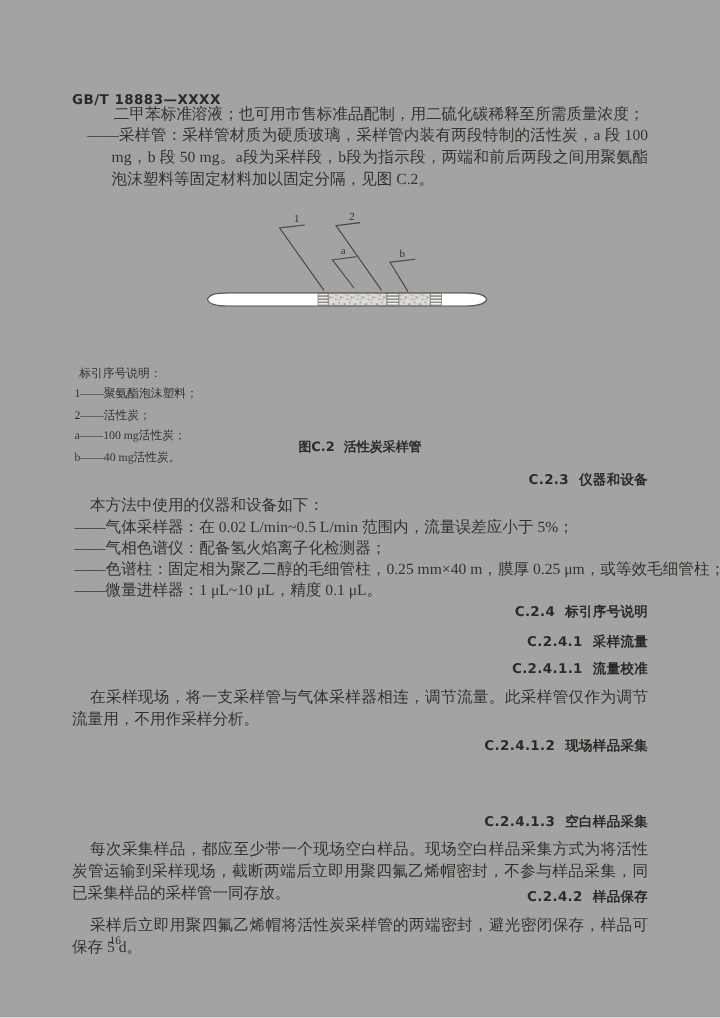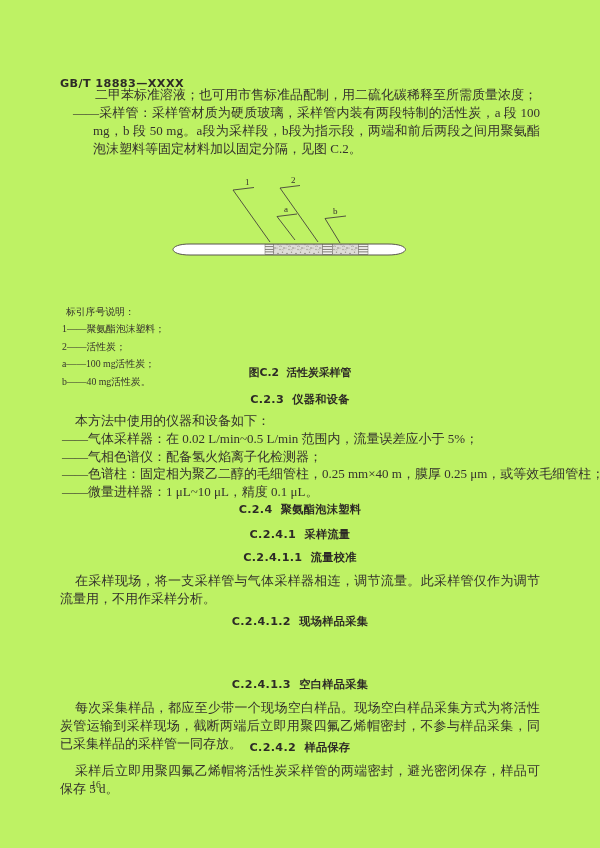--- a/index.html
+++ b/index.html
@@ -1,35 +1,35 @@
 <!DOCTYPE html>
 <html><head>
 <meta charset="utf-8">
 <style>
   html,body { margin:0; padding:0; background:#fff; }
   .page {
-    position:relative; width:600px; height:848px; background:#bef264;
+    position:relative; width:600px; height:848px; background:#a3a3a3;
     overflow:hidden; color:#35322d;
     font-family:"Liberation Serif","DejaVu Serif",serif;
   }
   .blk {
     position:absolute; left:60px; width:480px; box-sizing:border-box;
     font-size:13px; line-height:18px; text-align:justify;
   }
   .hdr {
     font-family:"DejaVu Sans","Liberation Sans",sans-serif;
     font-weight:bold; font-size:11.2px; letter-spacing:0.4px;
     white-space:pre; text-align:left; color:#2d2a26;
   }
   .cont { padding-left:35px; }
   .hang { padding-left:33px; text-indent:-20px; }
   .heading {
     font-family:"DejaVu Sans","Liberation Sans",sans-serif;
     font-weight:bold; font-size:11.2px; letter-spacing:0.3px;
-    white-space:pre; text-align:center; line-height:17.5px; color:#2d2a26;
+    white-space:pre; text-align:right; line-height:17.5px; color:#2d2a26;
   }
   .para { text-indent:15px; line-height:18px; }
   .list .item {
     margin-left:2px; white-space:nowrap; text-align:left; line-height:17.5px;
   }
   .legend { font-size:9.8px; line-height:17.4px; text-align:left;margin-top:24px; }
   .legend .lg-title { margin-left:6px; }
   .legend .lg-item { margin-left:2px; white-space:nowrap; }
   .caption {
     font-family:"DejaVu Sans","Liberation Sans",sans-serif;
@@ -103,21 +103,21 @@
 
   <div class="blk heading" style="top:391px">C.2.3  仪器和设备</div>
   <div class="blk para" style="top:412px">本方法中使用的仪器和设备如下：</div>
   <div class="blk list" style="top:430px">
     <div class="item">——气体采样器：在 0.02 L/min~0.5 L/min 范围内，流量误差应小于 5%；</div>
     <div class="item">——气相色谱仪：配备氢火焰离子化检测器；</div>
     <div class="item">——色谱柱：固定相为聚乙二醇的毛细管柱，0.25 mm×40 m，膜厚 0.25 μm，或等效毛细管柱；</div>
     <div class="item">——微量进样器：1 μL~10 μL，精度 0.1 μL。</div>
   </div>
 
-  <div class="blk heading" style="top:501px">C.2.4  聚氨酯泡沫塑料</div>
+  <div class="blk heading" style="top:501px">C.2.4  标引序号说明</div>
 
   <div class="blk heading" style="top:526px">C.2.4.1  采样流量</div>
 
   <div class="blk heading" style="top:549px">C.2.4.1.1  流量校准</div>
   <div class="blk para" style="top:572px">在采样现场，将一支采样管与气体采样器相连，调节流量。此采样管仅作为调节流量用，不用作采样分析。</div>
 
   <div class="blk heading" style="top:613px">C.2.4.1.2  现场样品采集</div>
 
   <div class="blk heading" style="top:676px">C.2.4.1.3  空白样品采集</div>
   <div class="blk para" style="top:699px">每次采集样品，都应至少带一个现场空白样品。现场空白样品采集方式为将活性炭管运输到采样现场，截断两端后立即用聚四氟乙烯帽密封，不参与样品采集，同已采集样品的采样管一同存放。</div>

